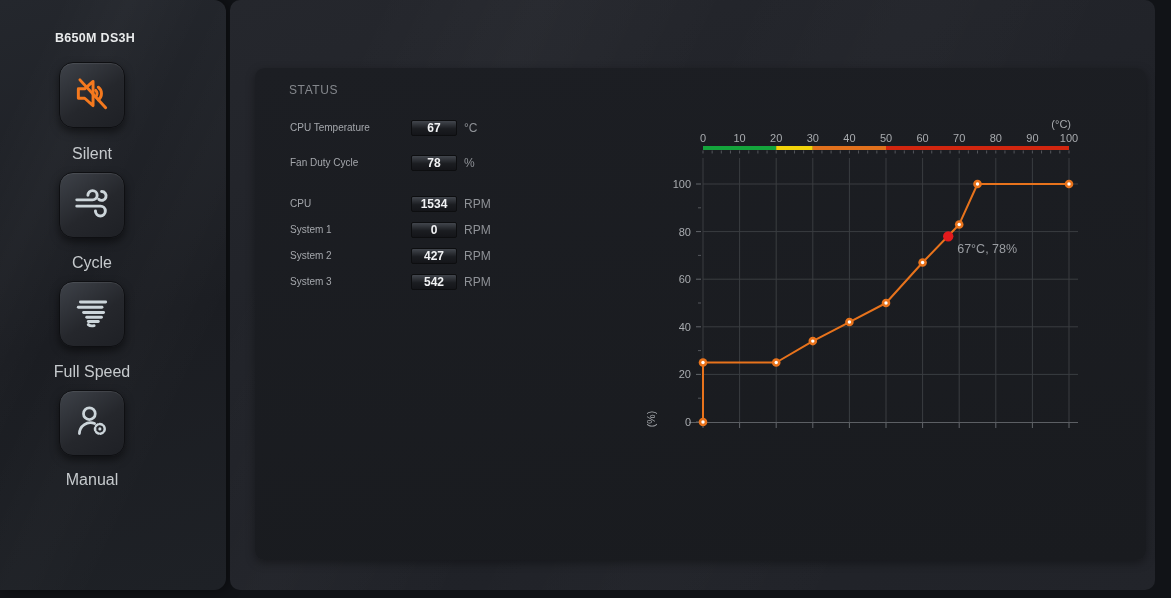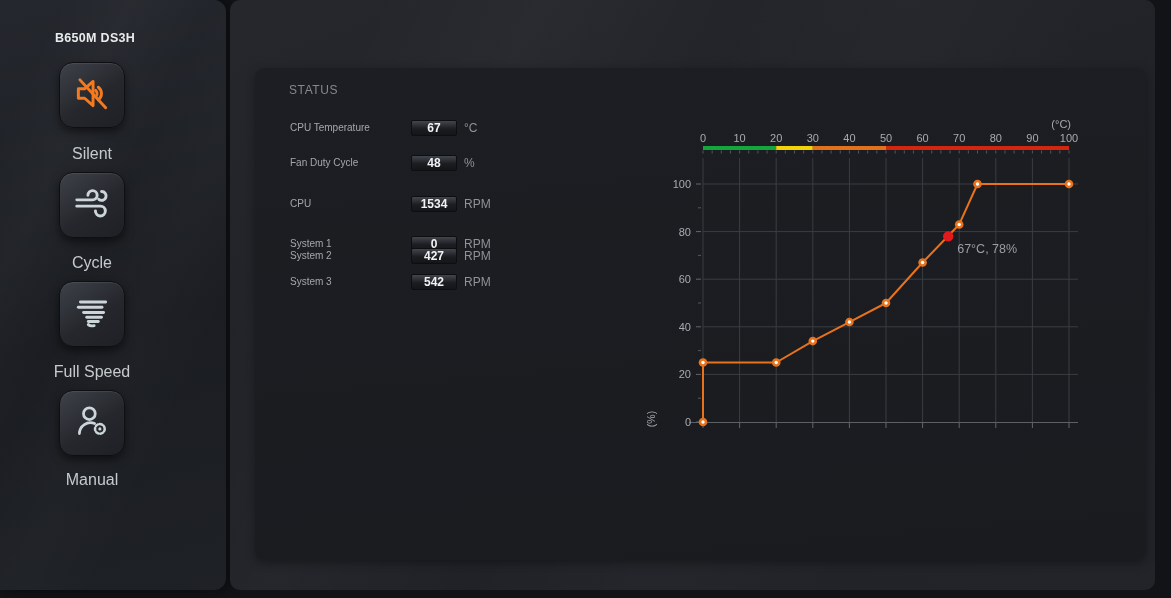--- a/index.html
+++ b/index.html
@@ -102,30 +102,30 @@
   <div class="card">
     <div class="status-title">STATUS</div>
 
     <div class="row" style="top:52px">
       <span class="row-label">CPU Temperature</span>
       <span class="row-value">67</span>
       <span class="row-unit">°C</span>
     </div>
     <div class="row" style="top:87px">
       <span class="row-label">Fan Duty Cycle</span>
-      <span class="row-value">48</span>
+      <span class="row-value">78</span>
       <span class="row-unit">%</span>
     </div>
 
     <div class="row" style="top:128px">
       <span class="row-label">CPU</span>
       <span class="row-value">1534</span>
       <span class="row-unit">RPM</span>
     </div>
-    <div class="row" style="top:168px">
+    <div class="row" style="top:154px">
       <span class="row-label">System 1</span>
       <span class="row-value">0</span>
       <span class="row-unit">RPM</span>
     </div>
     <div class="row" style="top:180px">
       <span class="row-label">System 2</span>
       <span class="row-value">427</span>
       <span class="row-unit">RPM</span>
     </div>
     <div class="row" style="top:206px">

